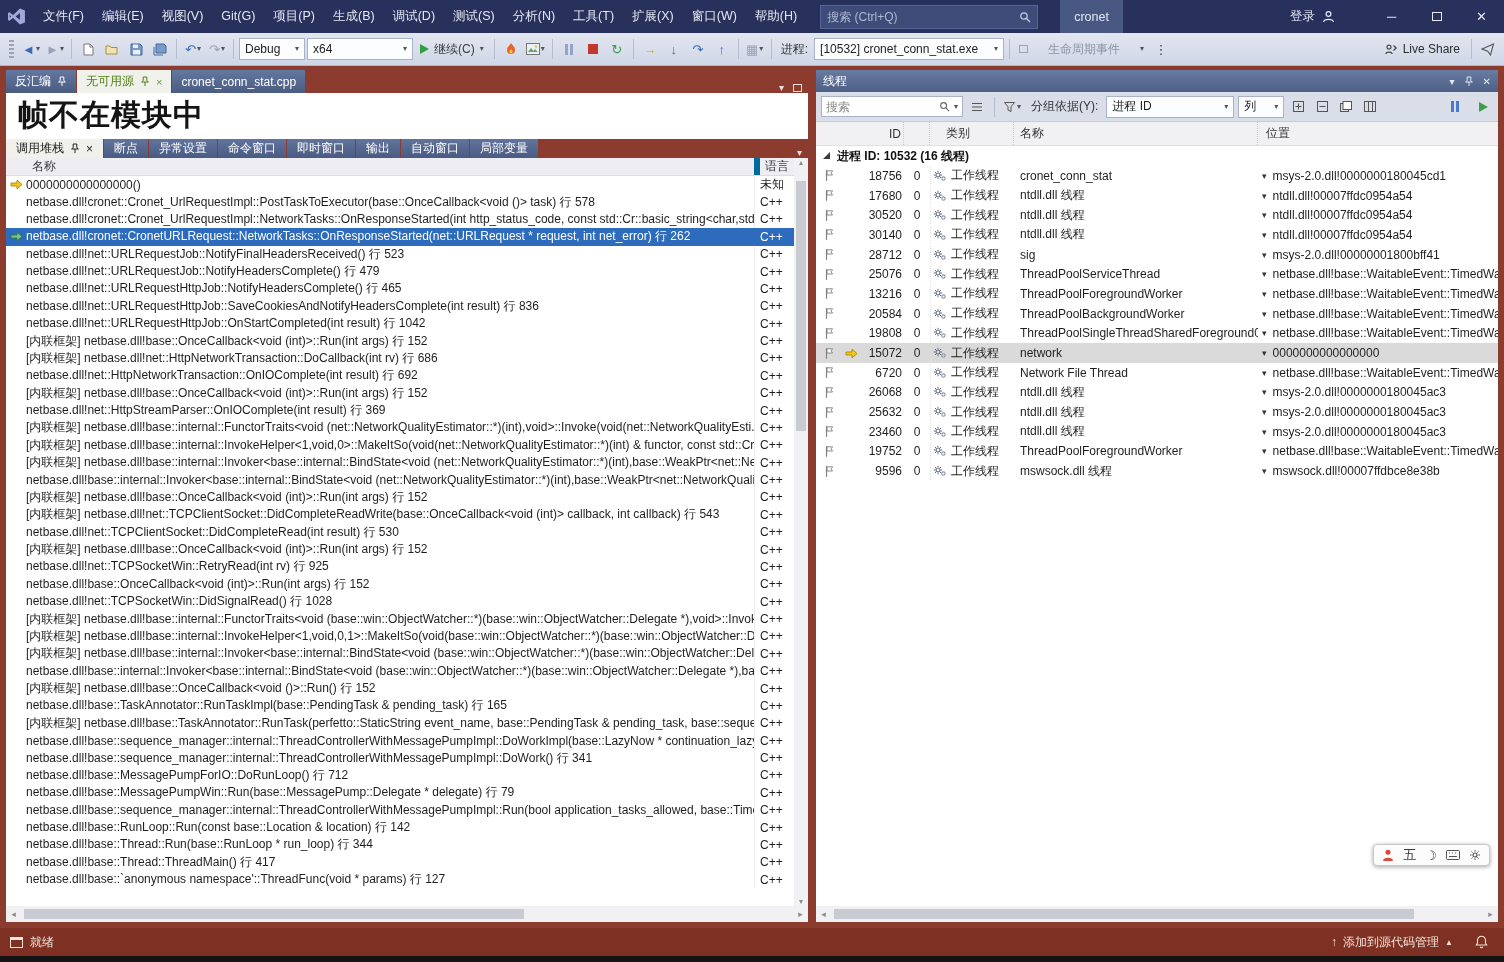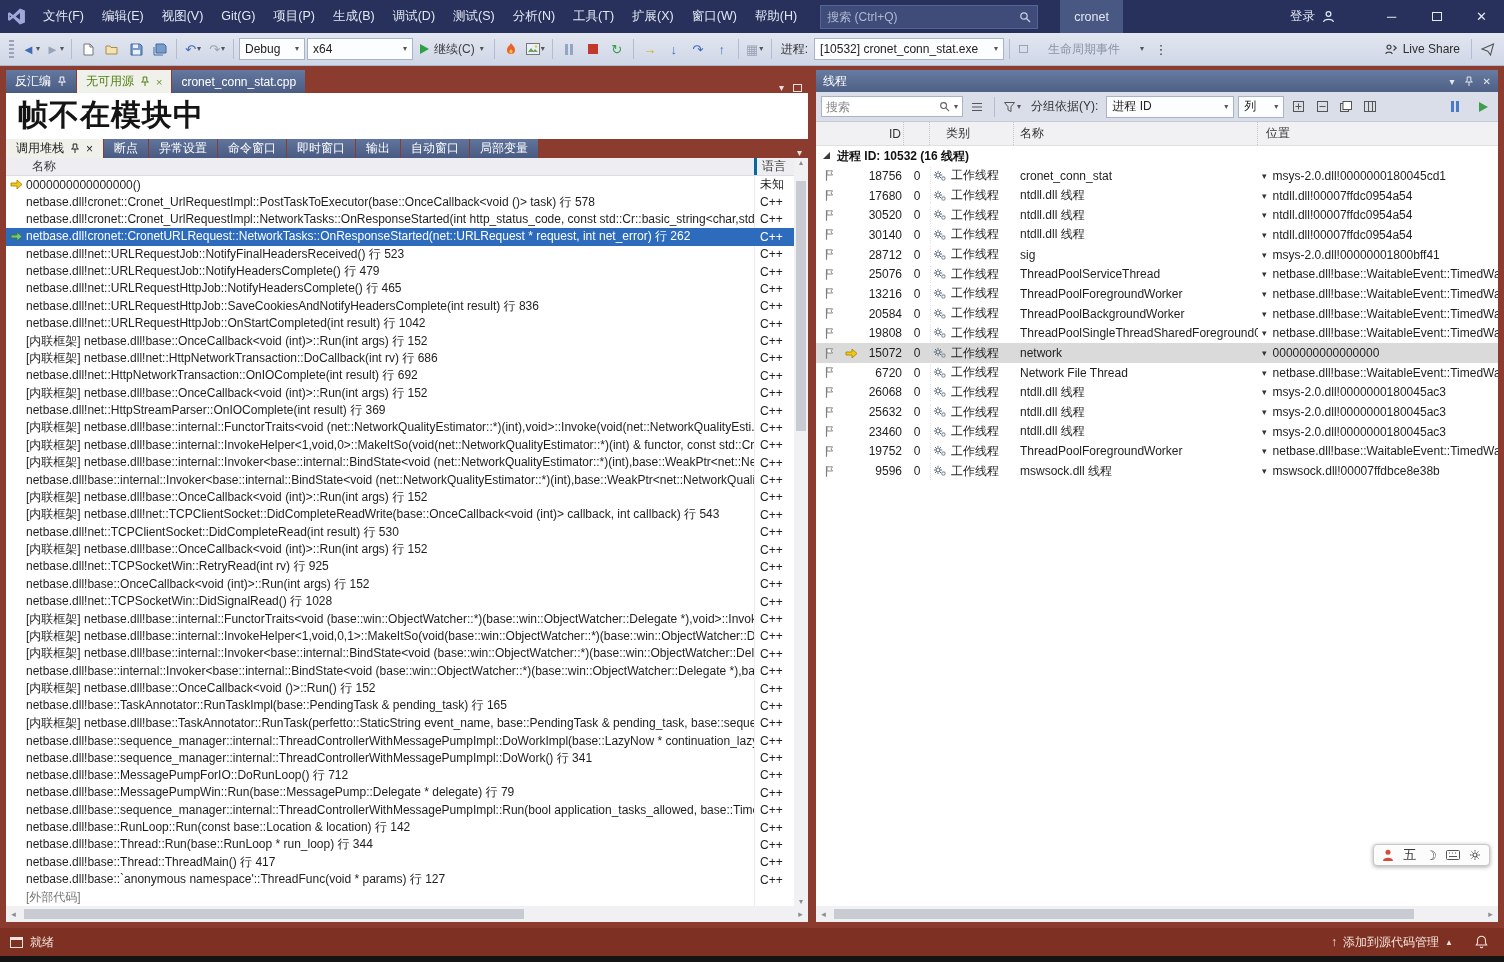--- a/index.html
+++ b/index.html
@@ -55,21 +55,21 @@
   .ed-body { position:absolute; top:23px; left:0; right:0; height:46px; background:#FFF; overflow:hidden; }
   .ed-msg { font-size:30px; font-weight:bold; color:#141414; padding:2px 0 0 12px; letter-spacing:1px; white-space:nowrap; }
 
   .panel-tabs { position:absolute; top:69px; left:0; right:0; height:19px; display:flex; align-items:flex-end; }
   .p-tab { height:19px; display:flex; align-items:center; gap:6px; padding:0 10px; background:linear-gradient(#61749D,#495B81); color:#FFF; margin-right:1px; white-space:nowrap; font-size:12px; }
   .p-tab.active { background:#F1F1EB; color:#1E1E1E; }
 
   
   .cs-header { position:absolute; top:88px; left:0; right:14px; height:18px; background:#EEEEF2; border-bottom:1px solid #DCDCE2; display:flex; align-items:center; color:#3B3B3B; }
   .cs-h-name { flex:1; padding-left:26px; }
-  .cs-h-lang { width:40px; align-self:stretch; display:flex; align-items:center; border-left:3px solid #0369a1; padding-left:5px; }
+  .cs-h-lang { width:40px; align-self:stretch; display:flex; align-items:center; border-left:6px solid #0369a1; padding-left:5px; }
   .cs-body { position:absolute; top:106px; left:0; right:14px; bottom:16px; background:#FFF; overflow:hidden; }
   .cs-row { display:flex; align-items:center; height:17.38px; white-space:nowrap; }
   .cs-gutter { width:20px; flex:none; display:flex; align-items:center; justify-content:center; }
   .cs-name { flex:1; overflow:hidden; }
   .cs-lang { width:40px; flex:none; align-self:stretch; display:flex; align-items:center; border-left:1px solid #ECECEF; padding-left:5px; }
   .cs-row.sel { background:#2D6BBD; color:#FFF; }
   .cs-row.sel .cs-lang { border-left-color:#2D6BBD; }
   .cs-row.ext .cs-name { color:#767676; }
 
   .vscroll { position:absolute; top:88px; right:0; bottom:16px; width:14px; background:#F1F1F3; display:flex; flex-direction:column; align-items:center; color:#8A8A92; font-size:8px; }
@@ -599,25 +599,20 @@
       <div class="cs-row">
         <span class="cs-gutter"></span>
         <span class="cs-name">netbase.dll!base::Thread::ThreadMain() 行 417</span>
         <span class="cs-lang">C++</span>
       </div>
       <div class="cs-row">
         <span class="cs-gutter"></span>
         <span class="cs-name">netbase.dll!base::`anonymous namespace'::ThreadFunc(void * params) 行 127</span>
         <span class="cs-lang">C++</span>
       </div>
-      <div class="cs-row ext">
-        <span class="cs-gutter"></span>
-        <span class="cs-name">[外部代码]</span>
-        <span class="cs-lang"></span>
-      </div>
     </div>
 
   <div class="vscroll">
     <span>▴</span>
     <span class="vthumb"></span>
     <span style="margin-top:auto">▾</span>
   </div>
   <div class="hscroll">
     <span class="harrow">◂</span>
     <span class="hthumb" style="width:500px"></span>

